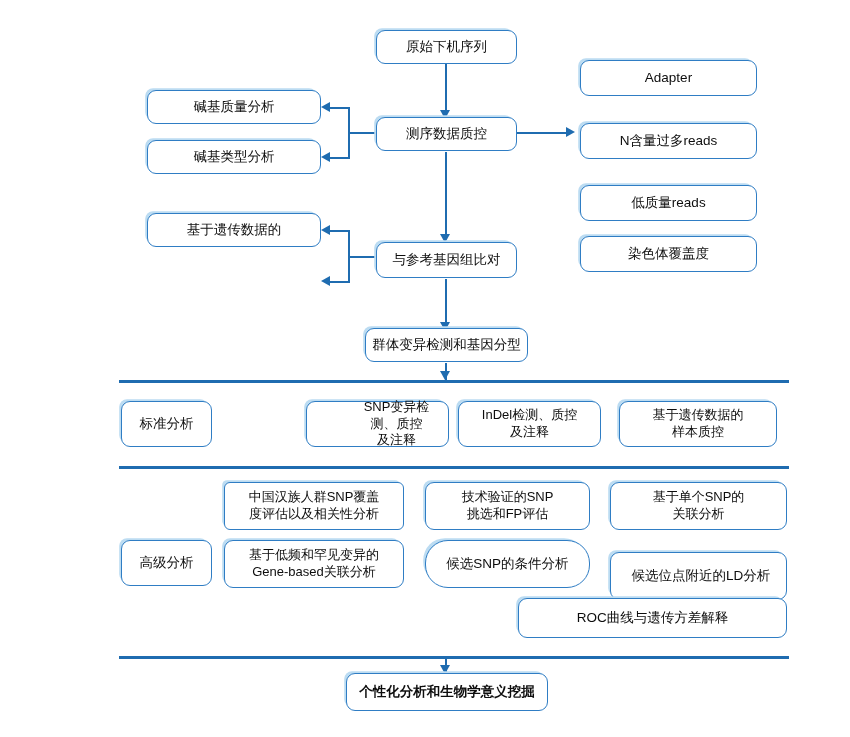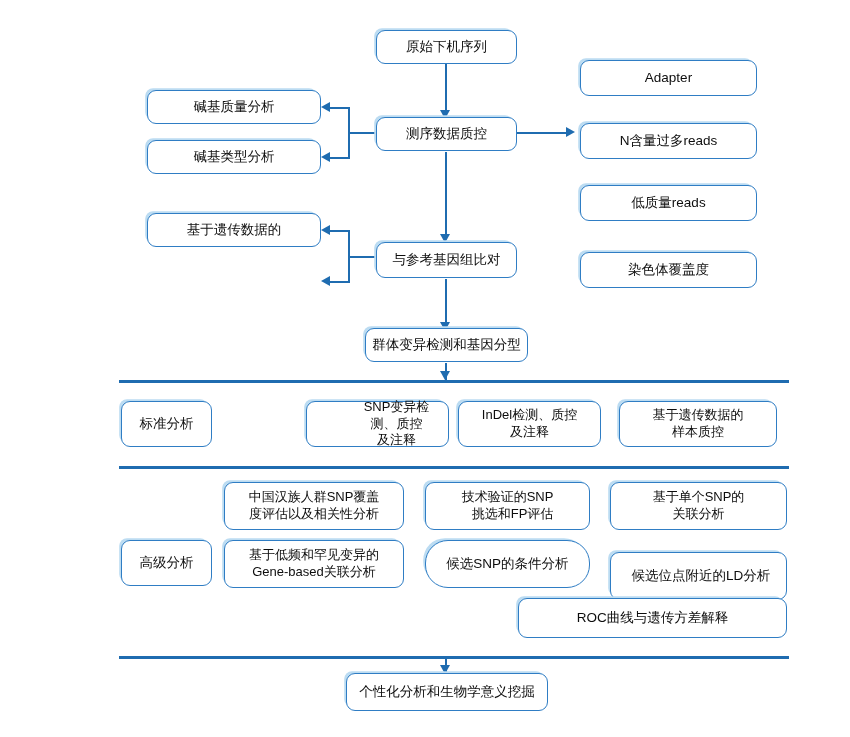--- a/index.html
+++ b/index.html
@@ -138,21 +138,21 @@
   </div>
 
   <div class="node" style="left:559px; top:123px; width:177px; height:36px;">
     <span class="txt">N含量过多reads</span>
   </div>
 
   <div class="node" style="left:559px; top:185px; width:177px; height:36px;">
     <span class="txt">低质量reads</span>
   </div>
 
-  <div class="node" style="left:559px; top:252px; width:177px; height:36px;">
+  <div class="node" style="left:559px; top:236px; width:177px; height:36px;">
     <span class="txt">染色体覆盖度</span>
   </div>
 
   <div class="node" style="left:126px; top:213px; width:174px; height:34px;">
     <span class="txt">基于遗传数据的</span>
   </div>
 
 
   <div class="node" style="left:355px; top:242px; width:141px; height:36px;">
     <span class="txt">与参考基因组比对</span>
@@ -182,26 +182,26 @@
     <span class="txt">基于遗传数据的
 样本质控</span>
   </div>
 
   <div class="separator" style="left:98px; top:466px; width:670px;"></div>
 
   <div class="node label-box" style="left:100px; top:540px; width:91px; height:46px;">
     <span class="txt">高级分析</span>
   </div>
 
-  <div class="node two-line" style="left:203px; top:482px; width:180px; height:48px;">
+  <div class="node two-line" style="left:203px; top:482px; width:180px; height:48px;border-radius:6px;">
     <span class="txt">中国汉族人群SNP覆盖
 度评估以及相关性分析</span>
   </div>
 
-  <div class="node two-line" style="left:404px; top:482px; width:165px; height:48px;text-align:right;">
+  <div class="node two-line" style="left:404px; top:482px; width:165px; height:48px;">
     <span class="txt">技术验证的SNP
 挑选和FP评估</span>
   </div>
 
   <div class="node two-line" style="left:203px; top:540px; width:180px; height:48px;">
     <span class="txt">基于低频和罕见变异的
 Gene-based关联分析</span>
   </div>
 
   <div class="node two-line" style="left:589px; top:482px; width:177px; height:48px;">
@@ -220,17 +220,17 @@
 
   <div class="node" style="left:497px; top:598px; width:269px; height:40px;">
     <span class="txt">ROC曲线与遗传方差解释</span>
   </div>
 
   <div class="separator" style="left:98px; top:656px; width:670px;"></div>
 
   <div class="conn v" style="left:424px; top:657px; height:20px;"></div>
   <div class="arrow down" style="left:419px; top:665px;"></div>
 
-  <div class="node" style="left:325px; top:673px; width:202px; height:38px;">
+  <div class="node" style="left:325px; top:673px; width:202px; height:38px;font-weight:bold;">
     <span class="txt">个性化分析和生物学意义挖掘</span>
   </div>
 
 </div>
 
 </body></html>

